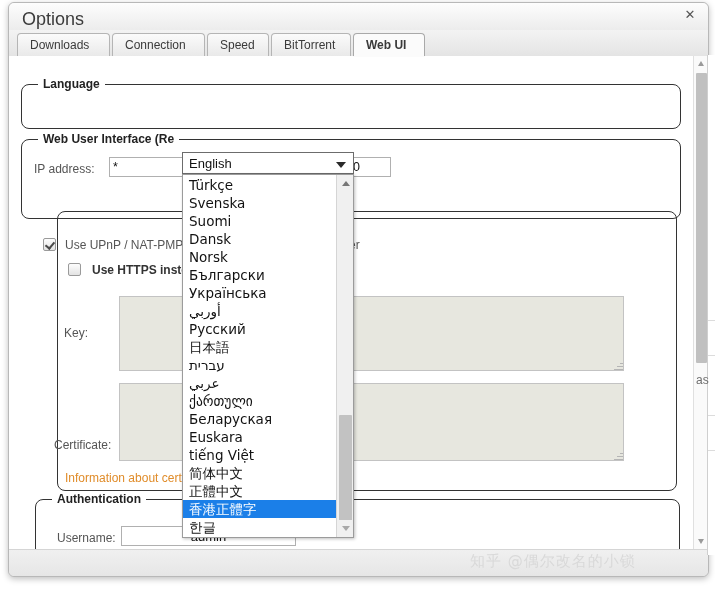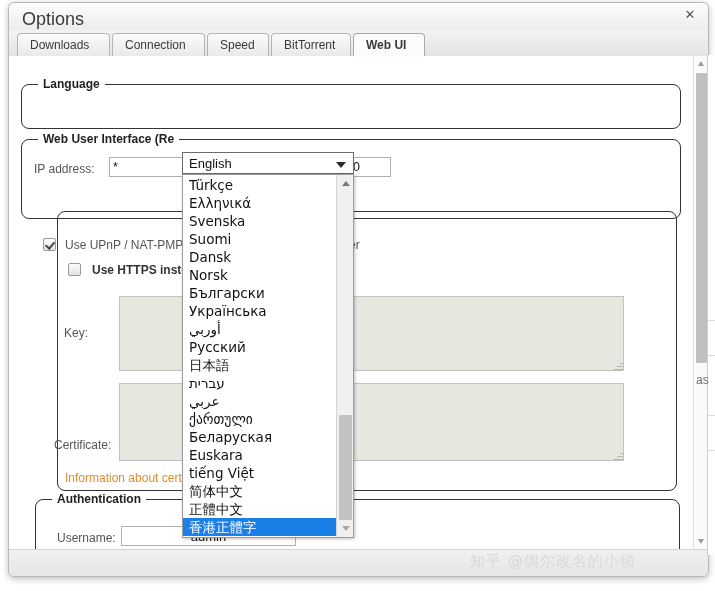--- a/index.html
+++ b/index.html
@@ -407,21 +407,20 @@
       <input class="txt" style="left: 112px; top: 470px; width: 175px; font-size: 13px; text-align: center;" value="admin">
 
       <div id="selectbox">
         <span class="val">English</span>
         <span class="arrow"></span>
       </div>
 
       <div id="dropdown">
         <div id="ddlist">
             <div class="dditem">Türkçe</div>
-            <div class="dditem">Ελληνικά</div>
             <div class="dditem">Svenska</div>
             <div class="dditem">Suomi</div>
             <div class="dditem">Dansk</div>
             <div class="dditem">Norsk</div>
             <div class="dditem">Български</div>
             <div class="dditem">Українська</div>
             <div class="dditem rtl">أوربي</div>
             <div class="dditem">Русский</div>
             <div class="dditem">日本語</div>
             <div class="dditem rtl">עברית</div>

